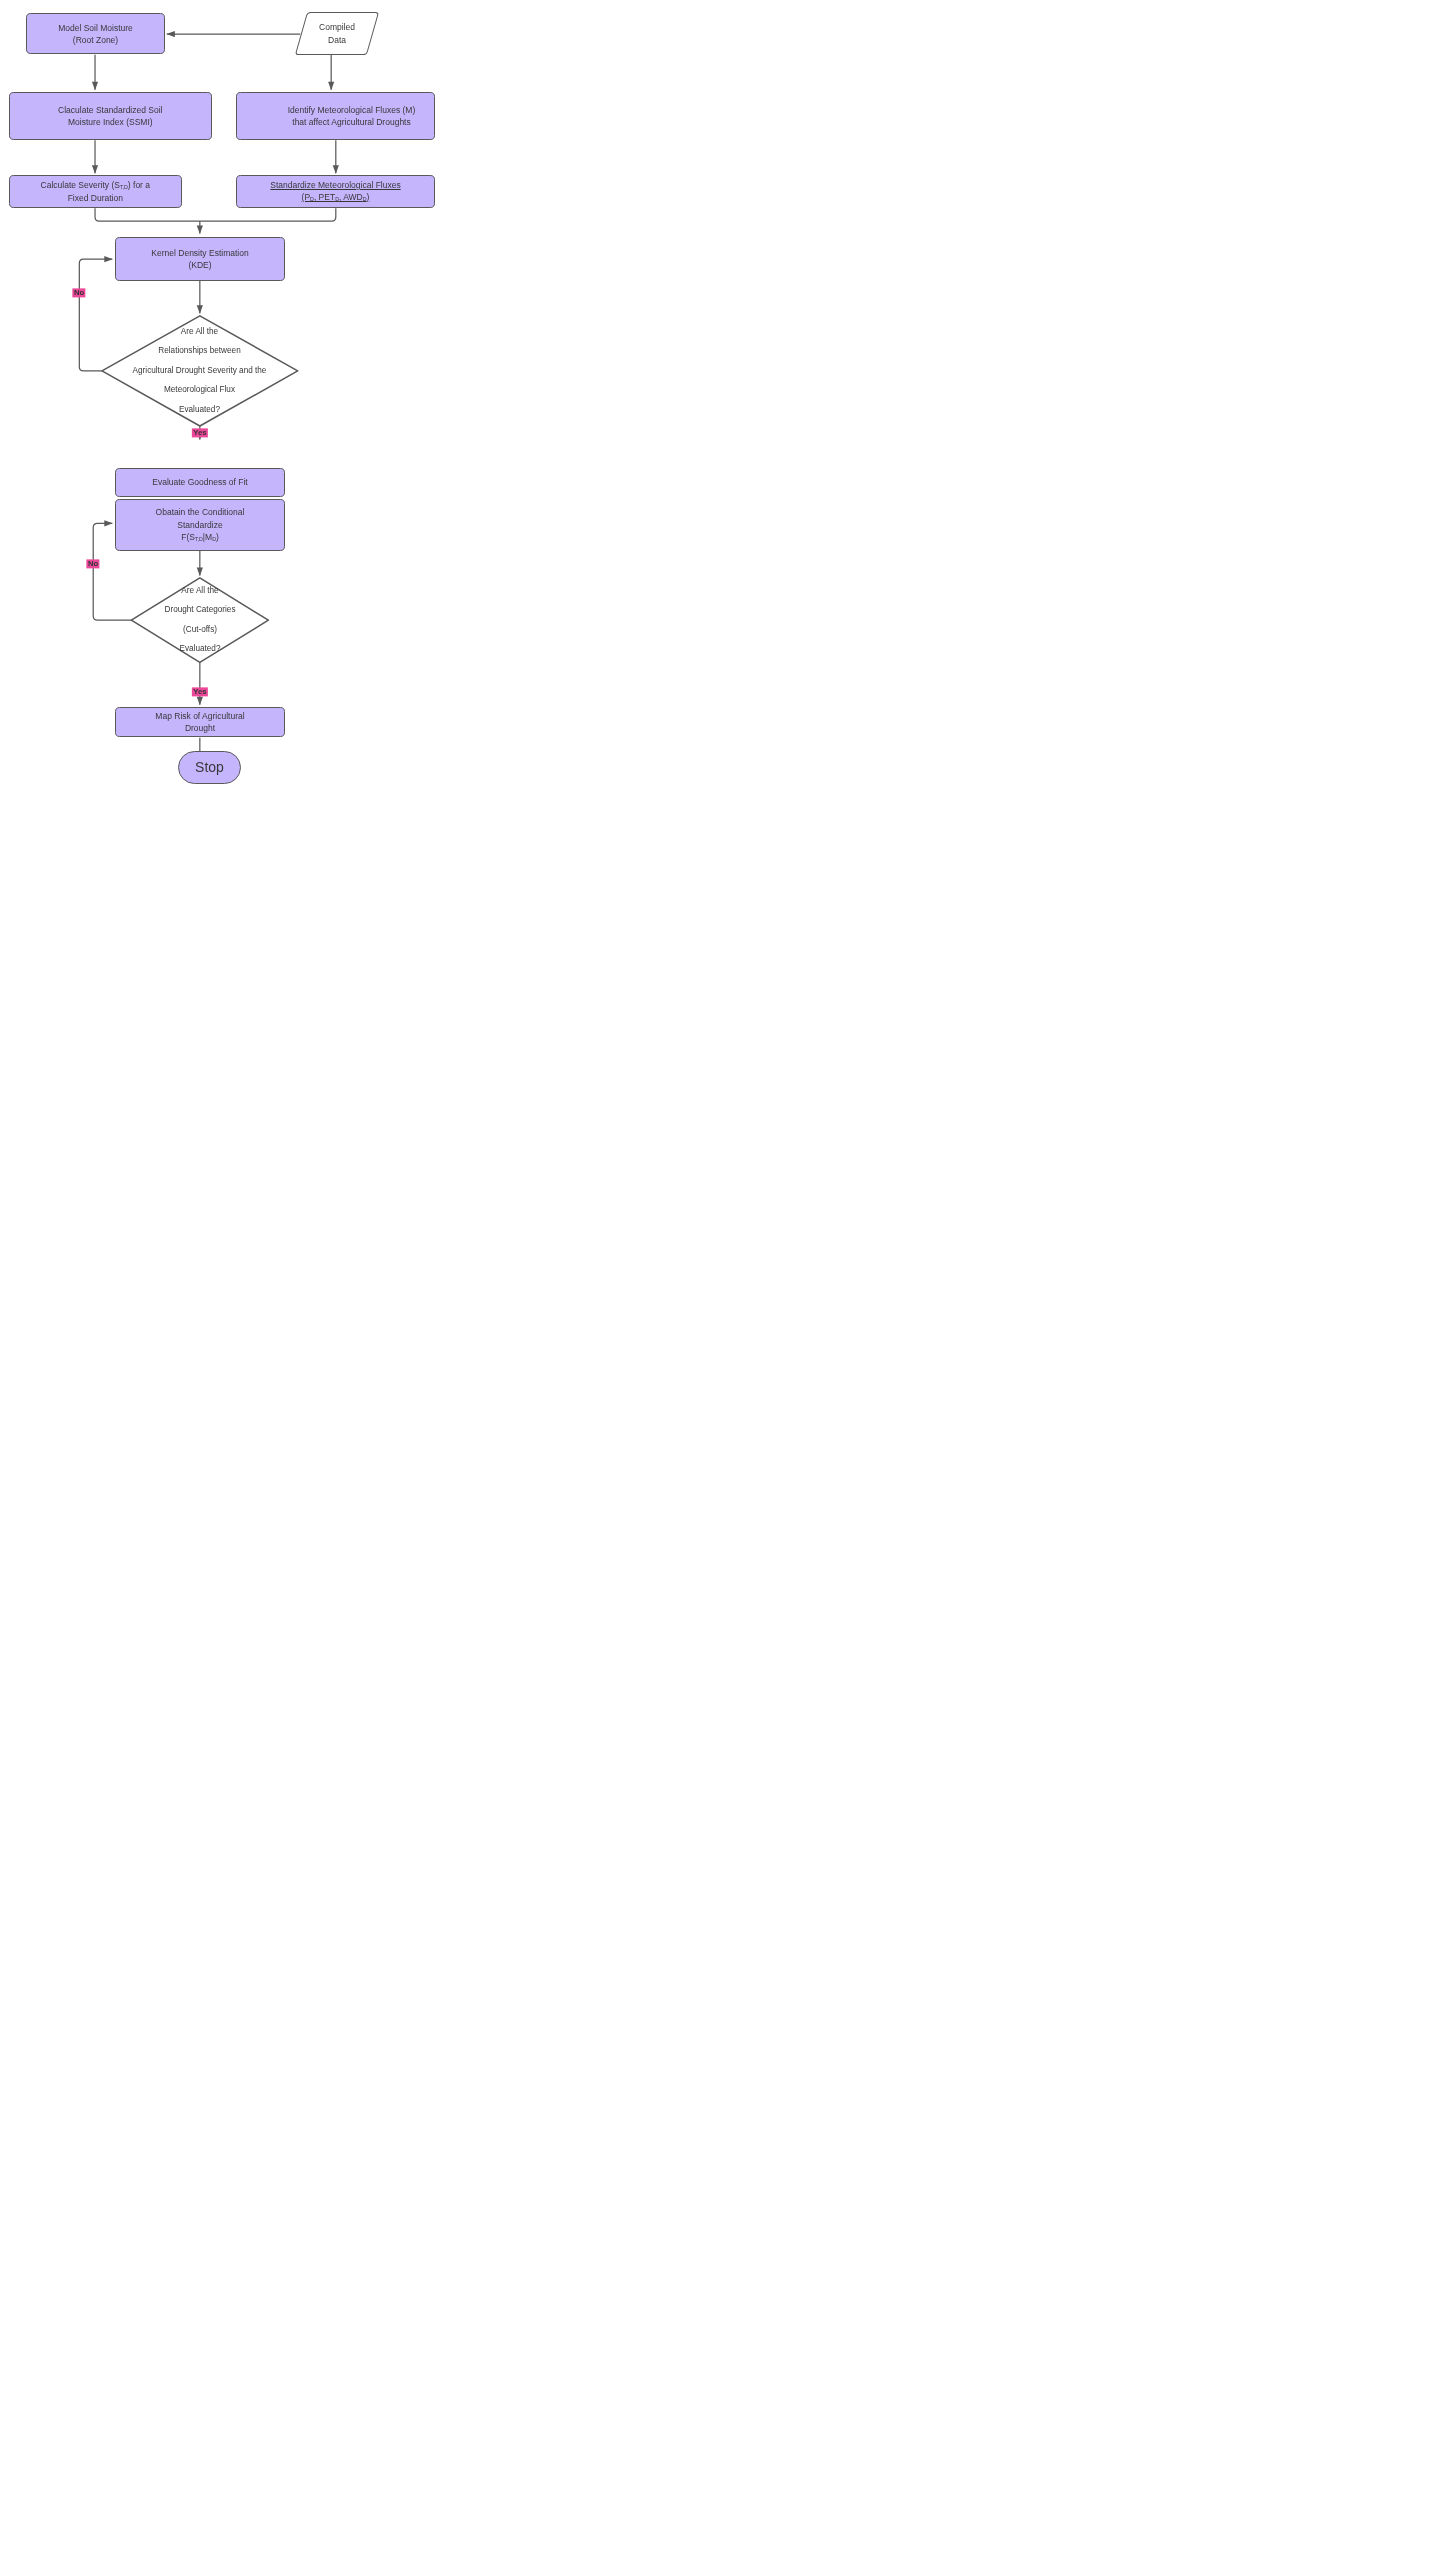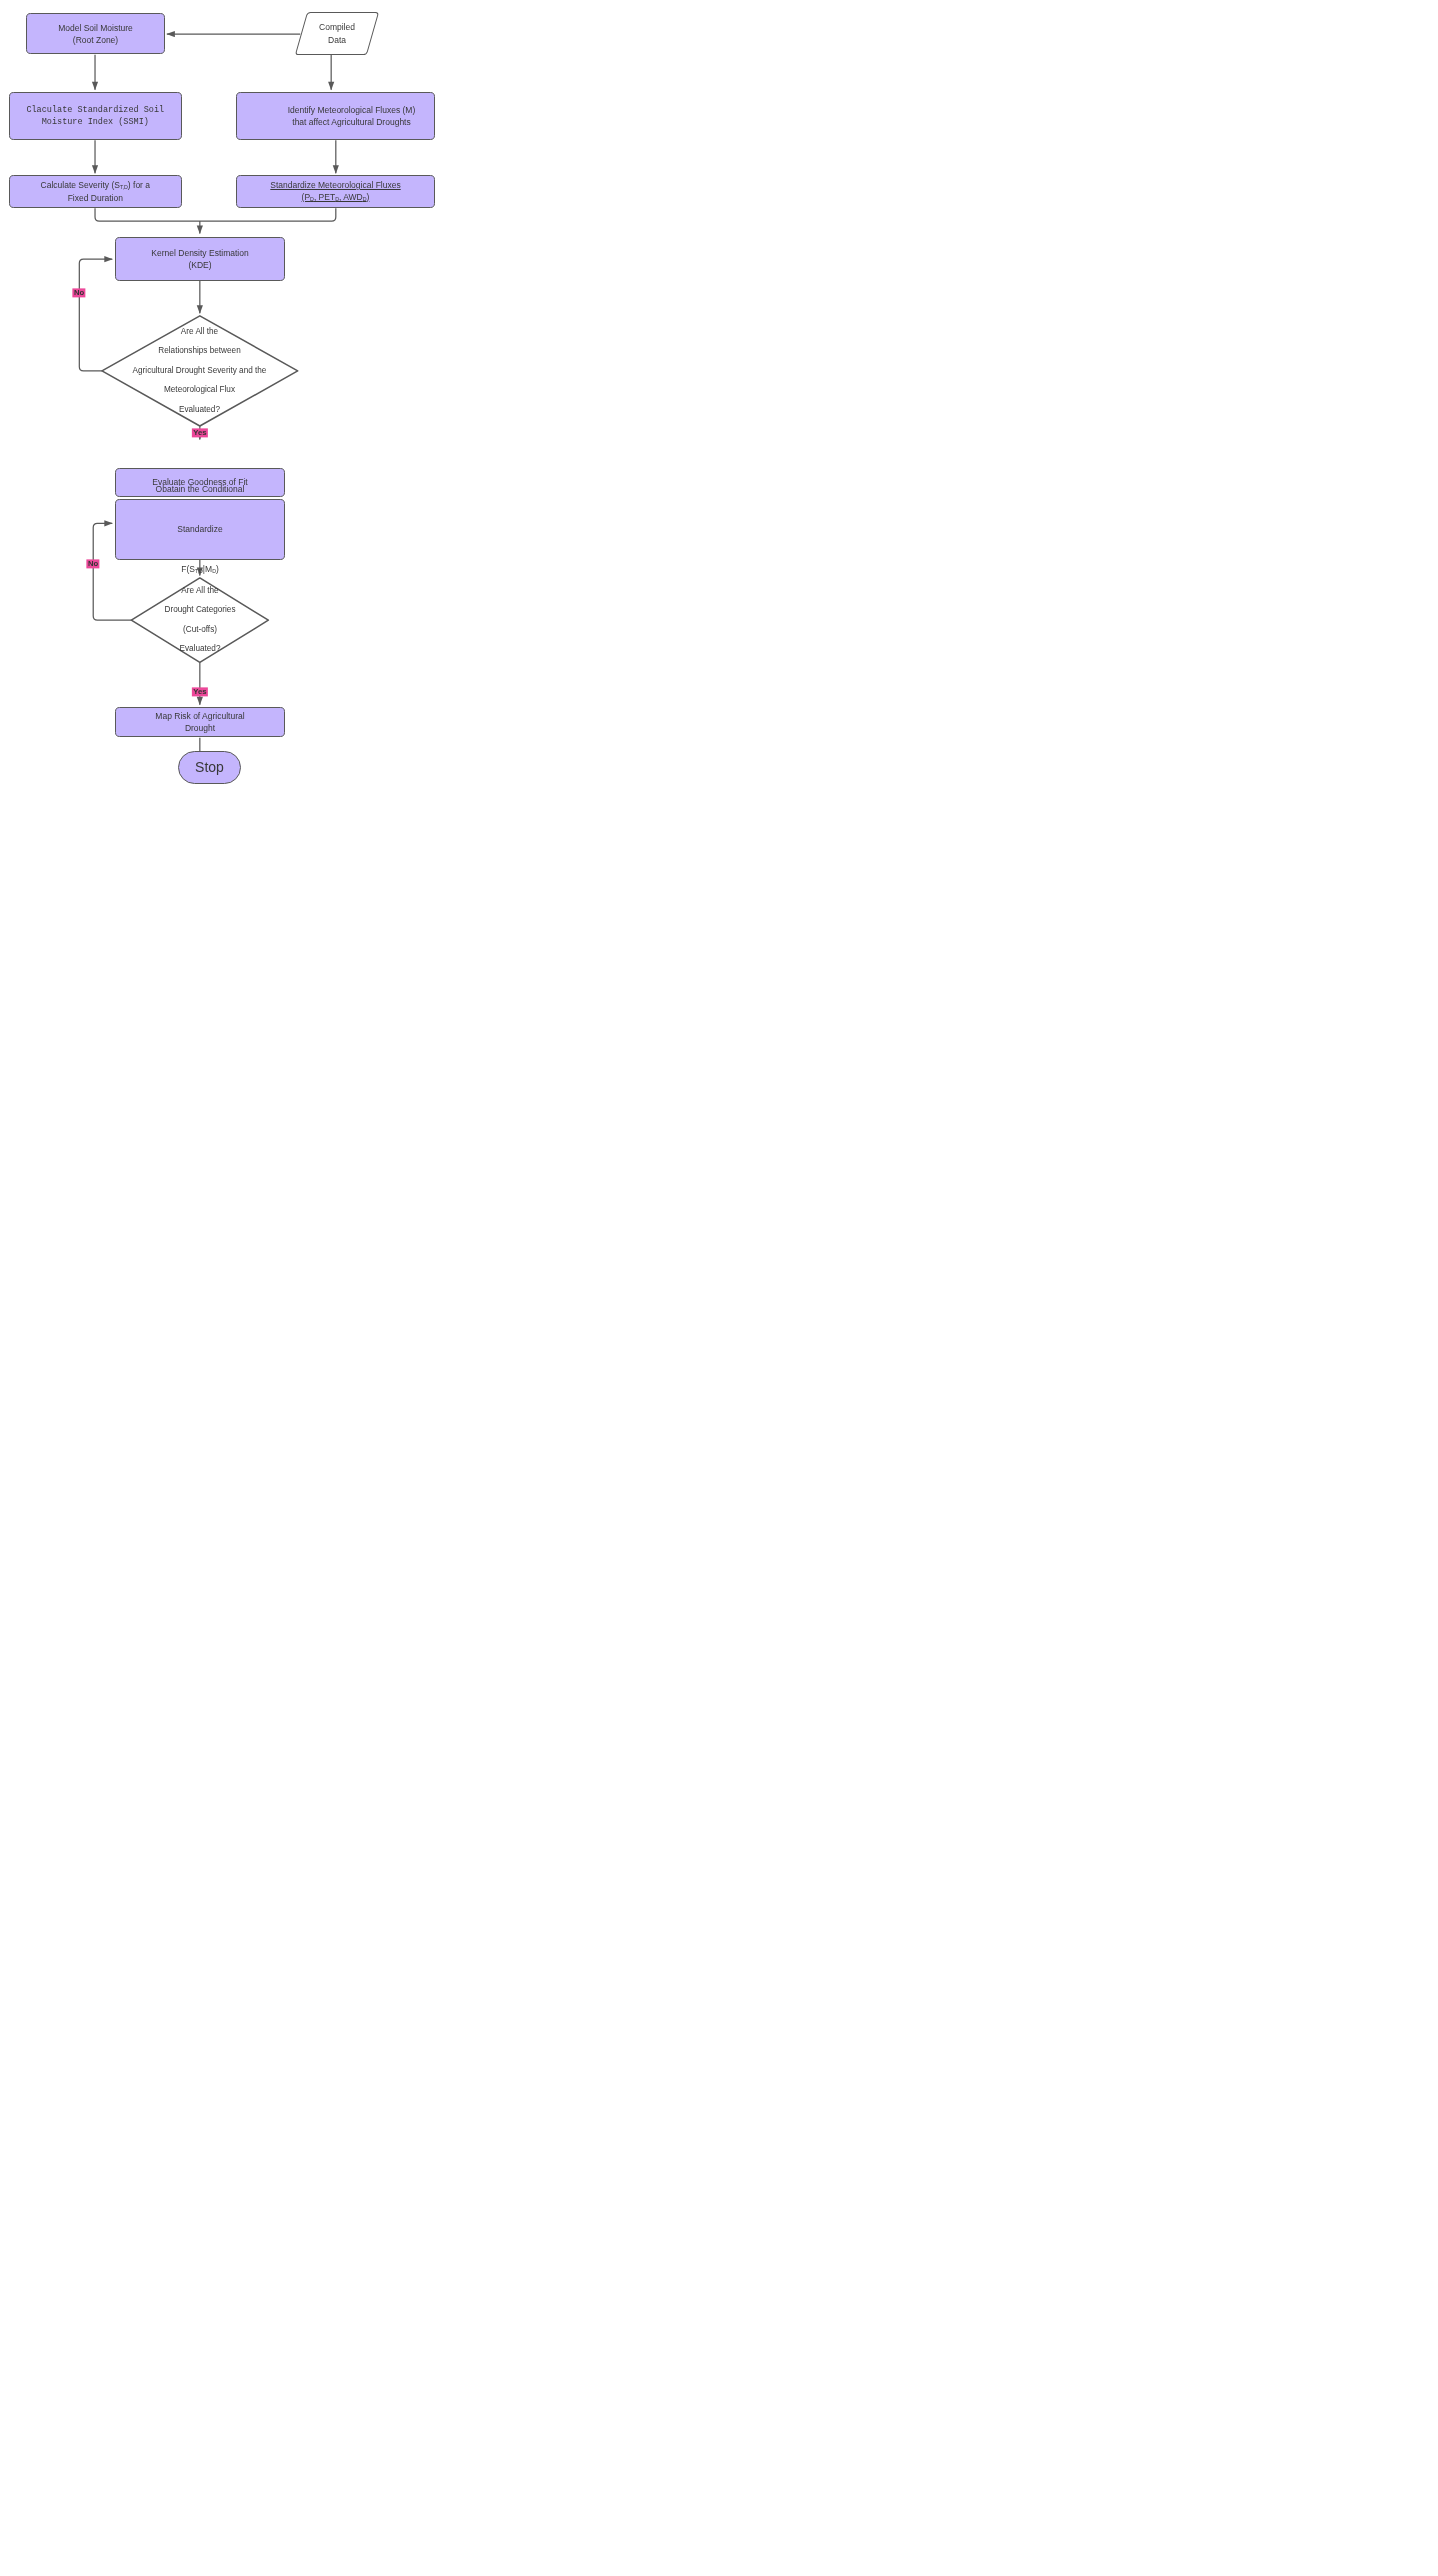--- a/index.html
+++ b/index.html
@@ -91,21 +91,21 @@
     <div class="ln">(Root Zone)</div>
   </div>
 
   <div class="parallelogram" style="left:301px; top:12px; width:72px; height:43px;">
     <div class="para-label">
       <div class="ln">Compiled</div>
       <div class="ln">Data</div>
     </div>
   </div>
 
-  <div class="node" style="left:8.8px; top:92px; width:173px; height:48px;font-family:Liberation Mono, monospace;">
+  <div class="node" style="left:8.8px; top:92px; width:203px; height:48px;">
     <div class="ln">Claculate Standardized Soil</div>
     <div class="ln">Moisture Index (SSMI)</div>
   </div>
 
   <div class="node" style="left:236px; top:92px; width:199px; height:48px;padding-left:32px;">
     <div class="ln">Identify Meteorological Fluxes (M)</div>
     <div class="ln">that affect Agricultural Droughts</div>
   </div>
 
   <div class="node" style="left:8.8px; top:175px; width:173px; height:33px;">
@@ -128,21 +128,21 @@
     <div class="ln">Relationships between</div>
     <div class="ln">Agricultural Drought Severity and the</div>
     <div class="ln">Meteorological Flux</div>
     <div class="ln">Evaluated?</div>
   </div>
 
   <div class="node" style="left:115px; top:468px; width:170px; height:29px;">
     <div class="ln">Evaluate Goodness of Fit</div>
   </div>
 
-  <div class="node" style="left:115px; top:499px; width:170px; height:61px;gap:28px;">
+  <div class="node" style="left:115px; top:499px; width:170px; height:52px;">
     <div class="ln">Obatain the Conditional</div>
     <div class="ln">Standardize</div>
     <div class="ln"><span>F(S</span><span class="sub">T,D</span><span>|M</span><span class="sub">D</span><span>)</span></div>
   </div>
 
   <div class="diamond-label" style="left:138px; top:590px; width:124px; height:60px;">
     <div class="ln">Are All the</div>
     <div class="ln">Drought Categories</div>
     <div class="ln">(Cut-offs)</div>
     <div class="ln">Evaluated?</div>

